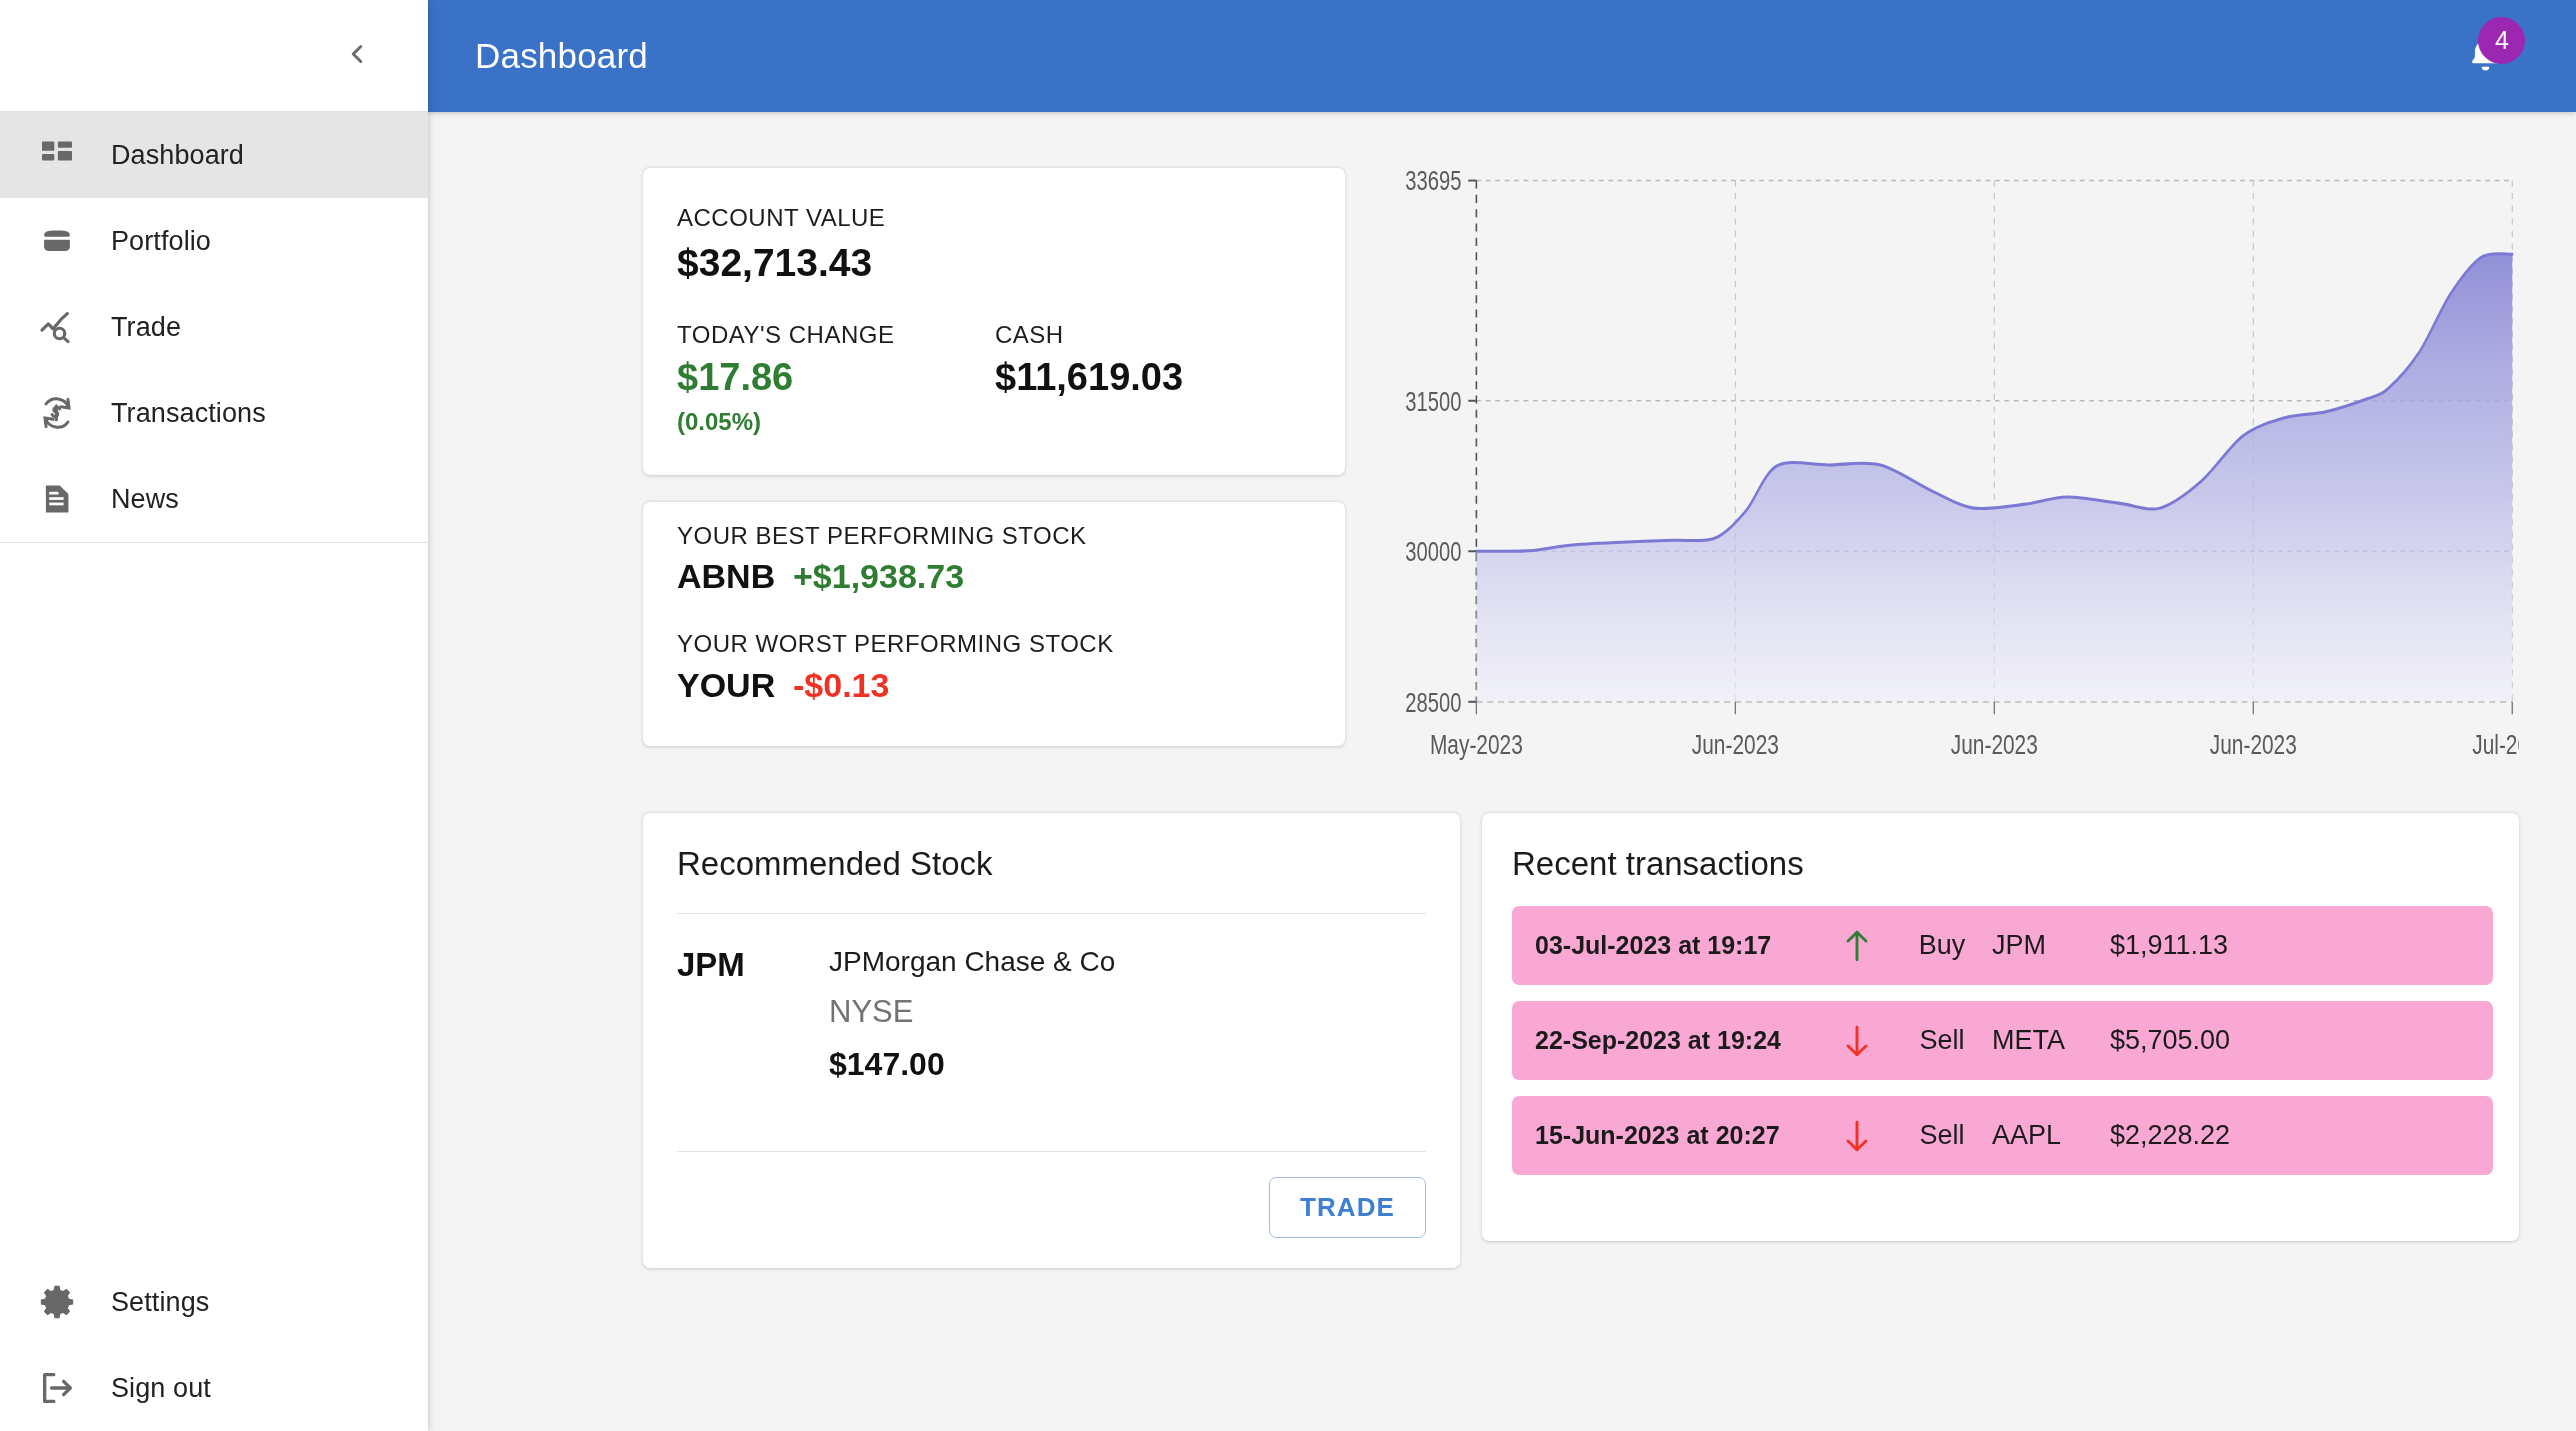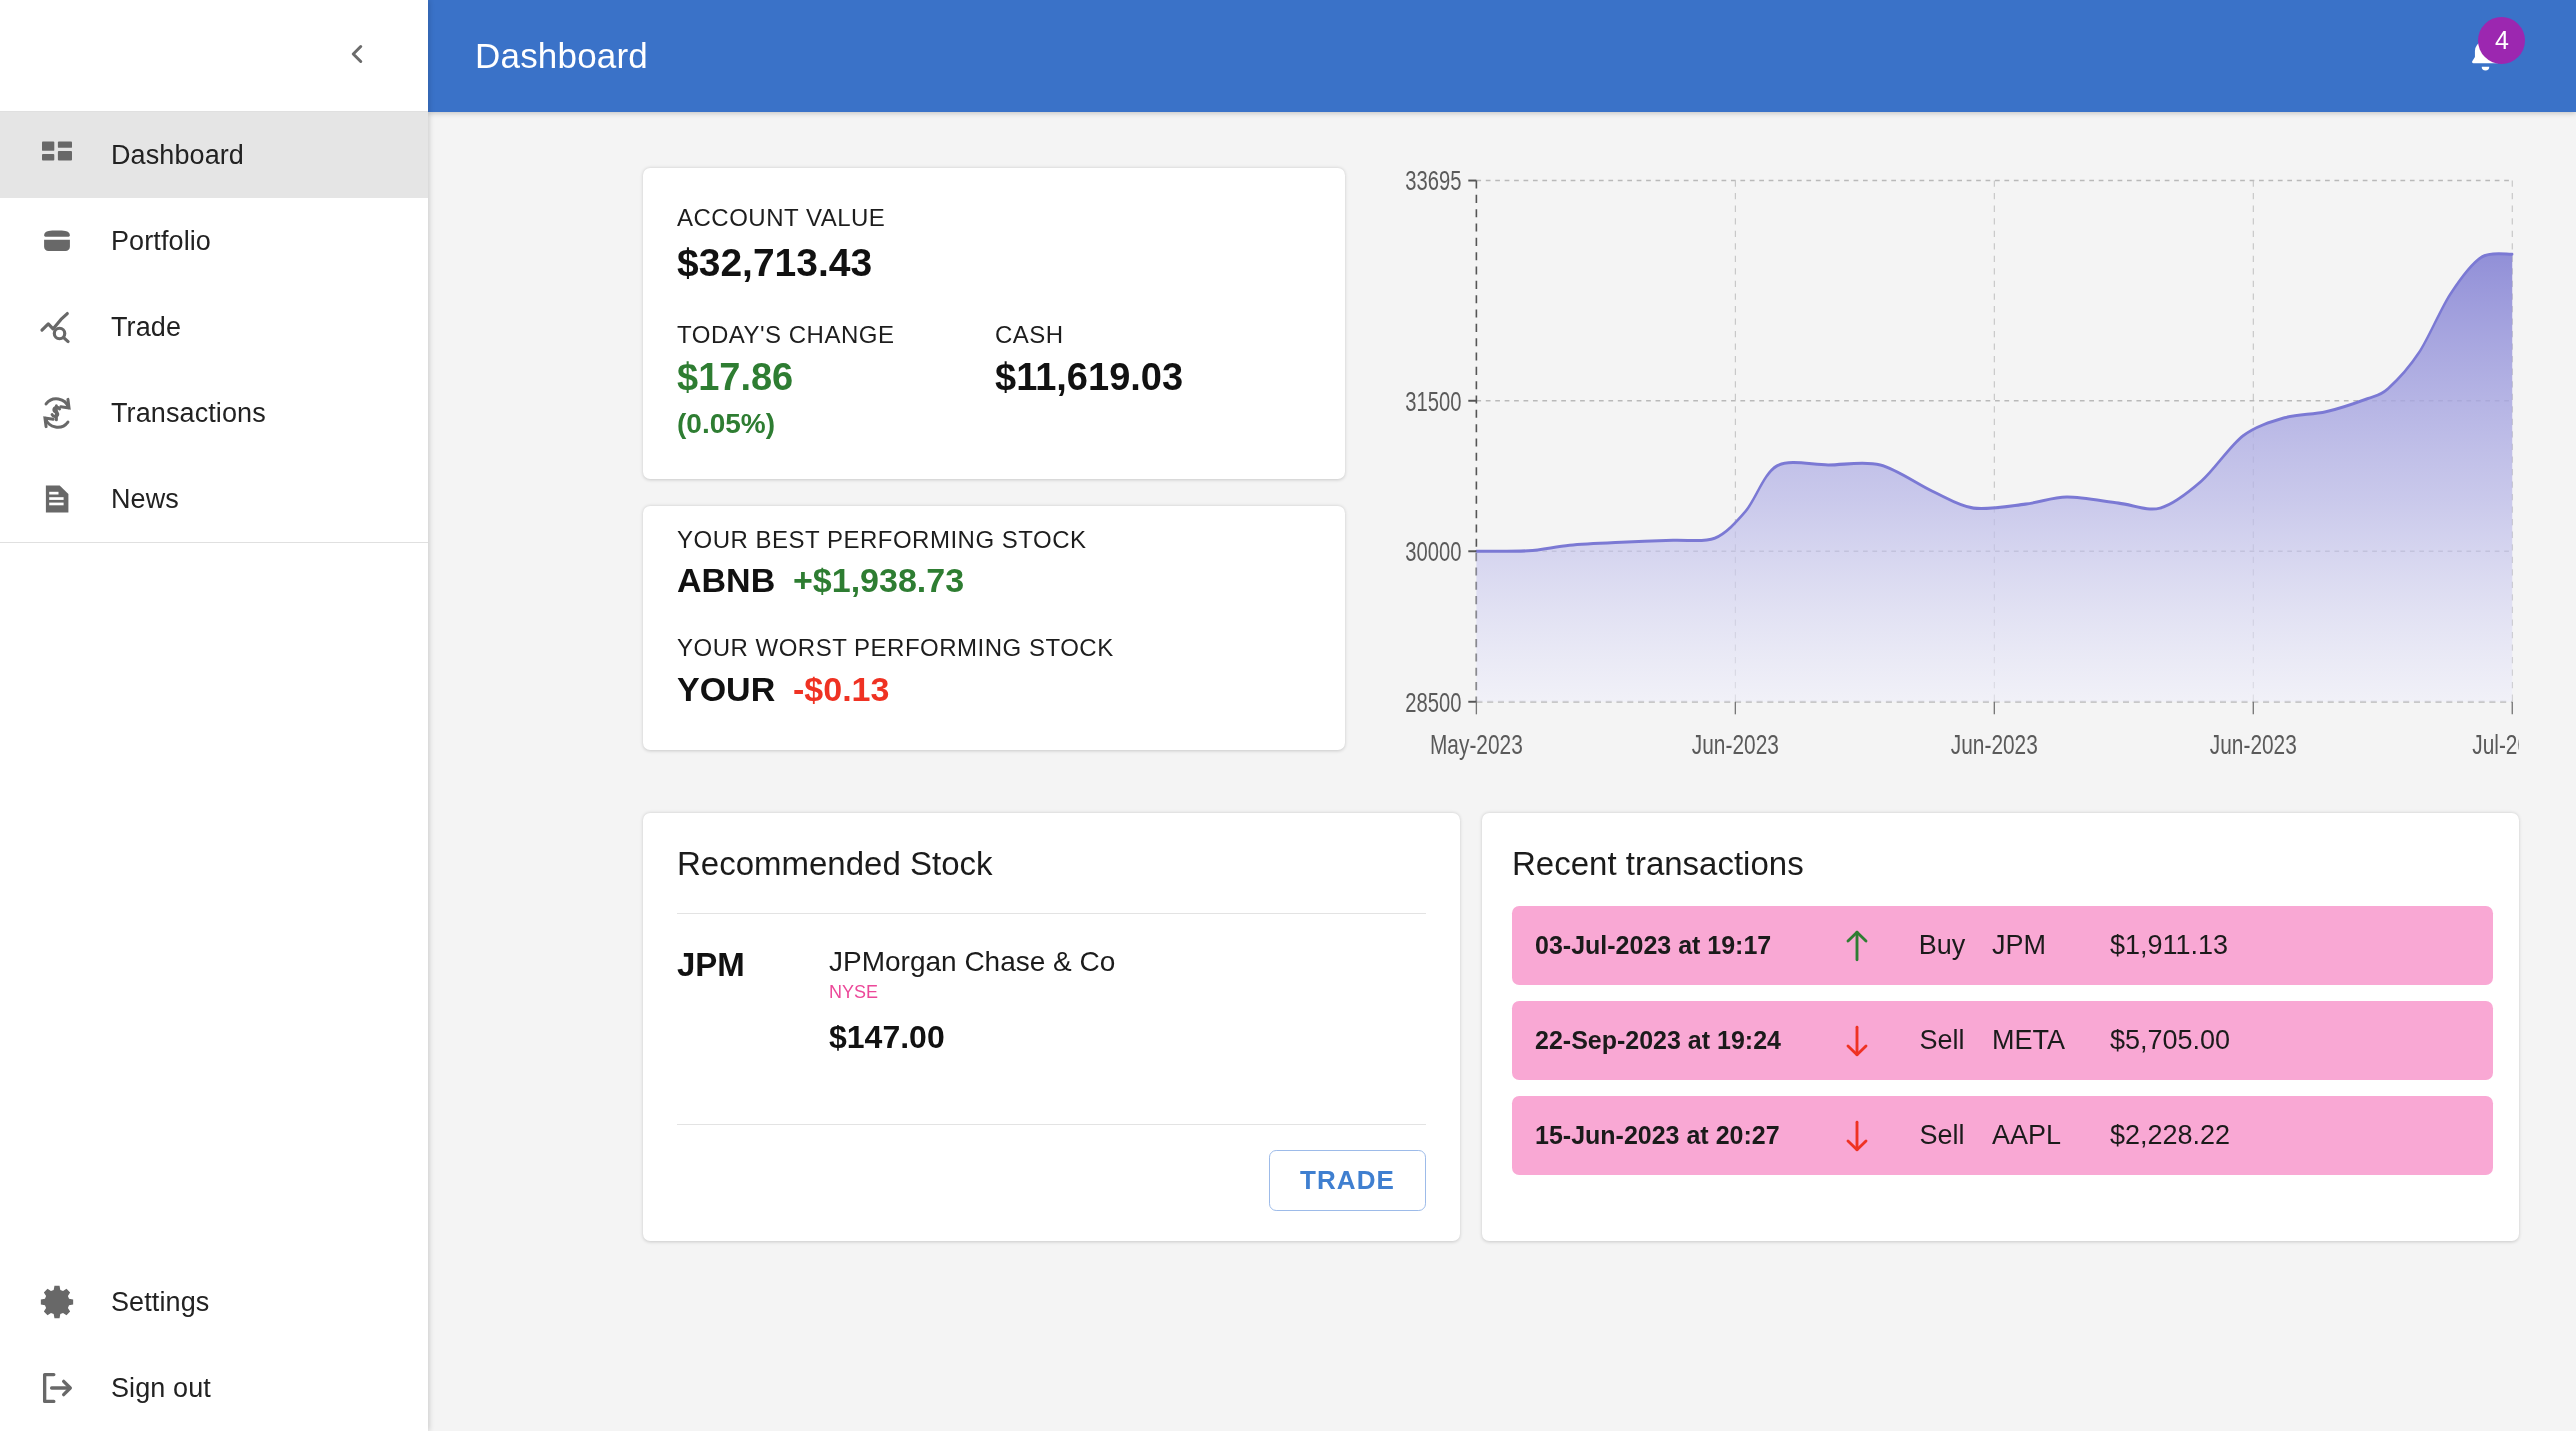--- a/index.html
+++ b/index.html
@@ -91,21 +91,21 @@
   
   .acct-card { padding: 36px 34px 39px 34px; }
   .kpi-label {
     font-size: 24px; color: #1d1d1d; letter-spacing: 0.5px;
     font-weight: 400; text-transform: uppercase;
   }
   .kpi-big { font-size: 39px; font-weight: 700; color: #111; margin-top: 9px; }
   .kpi-row { display: flex; margin-top: 36px; }
   .kpi-col-a { width: 318px; flex: none; }
   .kpi-val-green { font-size: 38px; font-weight: 700; color: #2e7d32; margin-top: 7.2px; }
-  .kpi-sub-green { font-size: 28px; font-weight: 700; color: #2e7d32; margin-top: 9px; }
+  .kpi-sub-green { font-size: 24px; font-weight: 700; color: #2e7d32; margin-top: 9px; }
   .kpi-val-dark { font-size: 38px; font-weight: 700; color: #111; margin-top: 7.2px; }
 
   
   .perf-card { margin-top: 27px; padding: 20px 34px 41px 34px; }
   .perf-line { display: flex; align-items: baseline; margin-top: 7.2px; }
   .perf-sym { font-size: 34px; font-weight: 700; color: #111; width: 116px; flex: none; }
   .perf-amt-pos { font-size: 34px; font-weight: 700; color: #2e7d32; }
   .perf-amt-neg { font-size: 34px; font-weight: 700; color: #ef3223; }
   .perf-gap { height: 34px; }
 
@@ -116,21 +116,21 @@
   .row-bot { display: flex; padding: 36px 57px 0 215px; gap: 0; align-items: flex-start; }
   .rec-card { width: 817px; flex: none; padding: 32px 34px 30px 34px; }
   .tx-card  { flex: 1 1 auto; margin-left: 22px; padding: 32px 26px 50px 30px; min-width: 0; }
   .card-title { font-size: 33px; color: #1b1b1b; font-weight: 400; }
   .hr { height: 0.9px; background: #e3e3e3; margin: 30px 0 0 0; }
 
   .rec-body { display: flex; padding: 32px 0 38px 0; }
   .rec-sym { font-size: 33px; font-weight: 700; color: #111; width: 116px; flex: none; }
   .rec-info { margin-left: 36px; }
   .rec-name { font-size: 28px; color: #1b1b1b; }
-  .rec-exch { font-size: 18px; color: #ec4899; margin-top: 4px; }
+  .rec-exch { font-size: 31px; color: #737373; margin-top: 16px; }
   .rec-price { font-size: 32px; font-weight: 700; color: #111; margin-top: 16px; }
   .rec-actions { display: flex; justify-content: flex-end; padding-top: 25px; }
   .trade-btn {
     border: 0.9px solid #9dbbe9; border-radius: 7.2px;
     background: #fff; color: #3f7fd0;
     font-size: 26px; font-weight: 700; letter-spacing: 1.1px;
     padding: 14.3px 30px; cursor: pointer;
     font-family: "Liberation Sans", sans-serif;
   }
 

